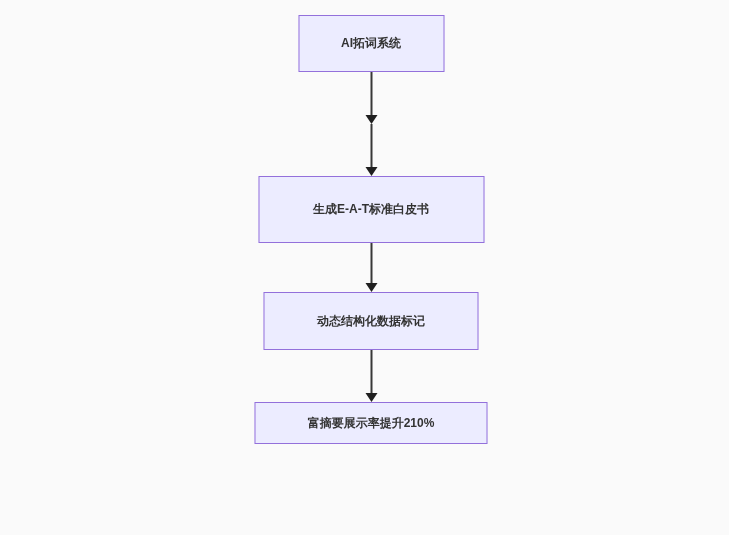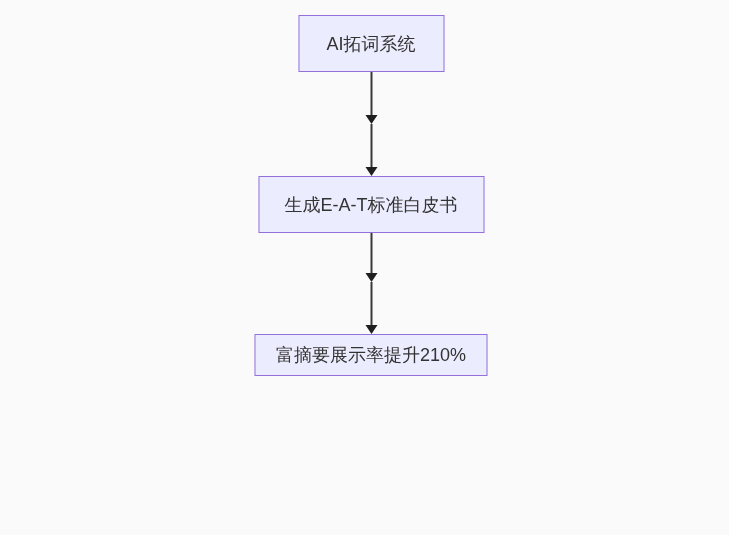--- a/index.html
+++ b/index.html
@@ -19,32 +19,33 @@
     transform: translateX(-50%);
     display: flex;
     flex-direction: column;
     align-items: center;
   }
 
   .node {
     background: #ECECFF;
     border: 1px solid #9370DB;
     color: #333333;
-    font-size: 18px;
+    font-size: 12px;
     display: flex;
     align-items: center;
     justify-content: center;
     text-align: center;
     padding: 0 16px;
     white-space: nowrap;
+    font-weight: bold;
   }
 
   .node-1 { min-width: 146px; height: 57px; }
   .node-2 { min-width: 193px; height: 58px; }
-  .node-3 { min-width: 226px; height: 57px; text-align: center; }
+  .node-3 { min-width: 226px; height: 67px; text-align: center; }
   .node-4 { min-width: 215px; height: 58px; }
   .node-5 { min-width: 233px; height: 42px; }
 
   .edge {
     display: flex;
     flex-direction: column;
     align-items: center;
     width: 14px;
   }
   .edge-1 { height: 52px; }
@@ -83,20 +84,21 @@
     <div class="head"></div>
   </div>
 
   <div class="node node-3">生成E-A-T标准白皮书</div>
 
   <div class="edge edge-3">
     <div class="line"></div>
     <div class="head"></div>
   </div>
 
+  <div class="node node-4">动态结构化数据标记</div>
 
   <div class="edge edge-4">
     <div class="line"></div>
     <div class="head"></div>
   </div>
 
   <div class="node node-5">富摘要展示率提升210%</div>
 
 </div>
 

